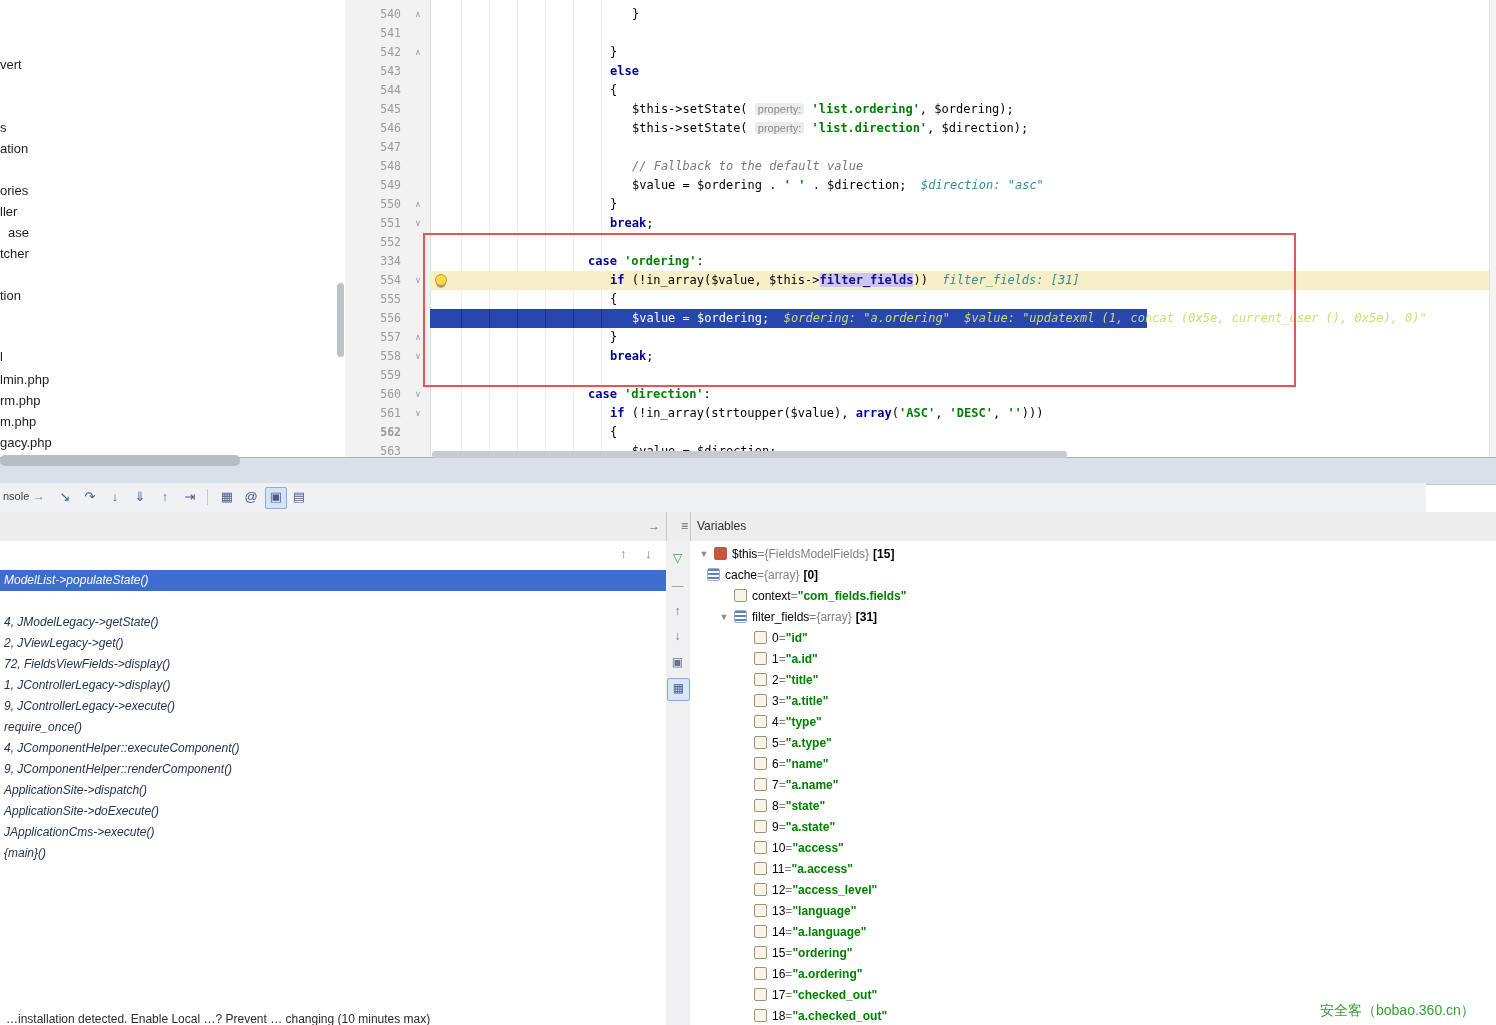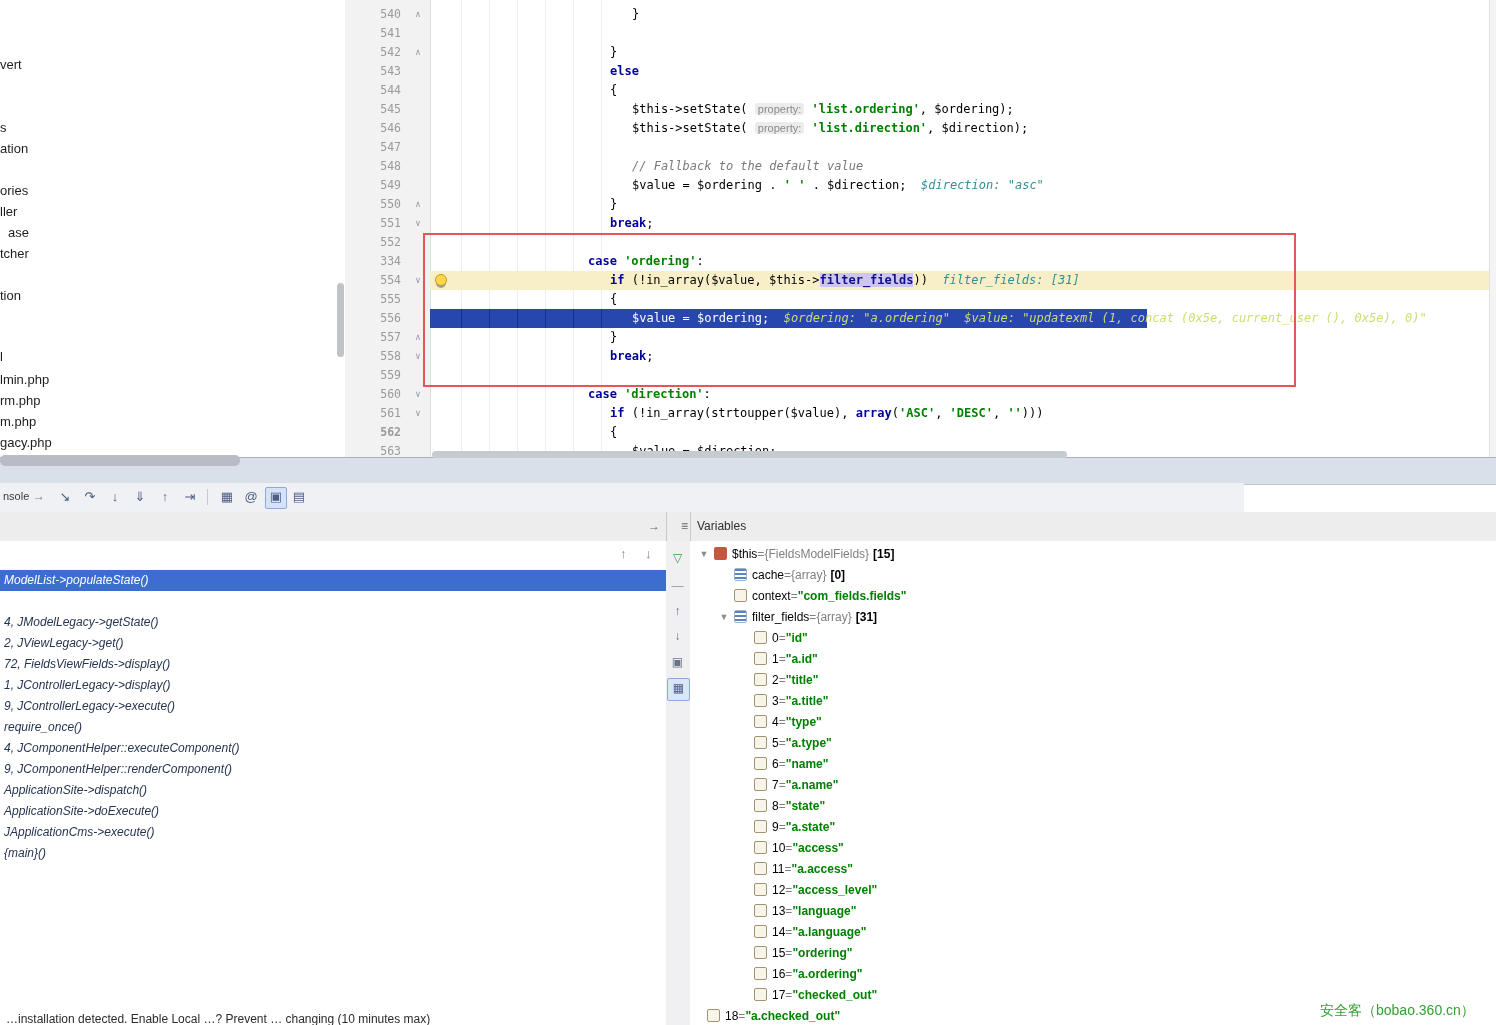--- a/index.html
+++ b/index.html
@@ -38,21 +38,21 @@
   .seg-w{color:#ffffff}
   .bulb{position:absolute;left:90px;width:10px;height:10px;border-radius:50%;background:#ffd84a;
         border:1px solid #b99b30;box-shadow:0 3px 0 -1px #a0a0a0;z-index:4}
   .red-box{position:absolute;border:2px solid #e25757;z-index:5}
   .ed-hscroll{position:absolute;left:432px;top:451px;width:635px;height:7px;background:#c6cad1;border-radius:4px;z-index:6}
   .ed-vscroll{position:absolute;left:1489px;top:0;width:7px;height:457px;background:#f4f4f4;border-left:1px solid #e2e2e2}
 
   
   #splitter{position:absolute;left:0;top:457px;width:1496px;height:26px;background:#dae0ea;
             border-top:1px solid #aab2bf;border-bottom:1px solid #c2c6cc}
-  #dbg-toolbar{position:absolute;left:0;top:483px;width:1244px;height:29px;background:#f0f1f4;border-bottom:1px solid #c6c6c6}
+  #dbg-toolbar{position:absolute;left:0;top:483px;width:1426px;height:29px;background:#f0f1f4;border-bottom:1px solid #c6c6c6}
   .tb-label{position:absolute;left:3px;top:7px;font-size:11px;color:#3a3a3a}
   .tb-arrow{position:absolute;left:33px;top:6px;color:#6b7b9c;font-size:12px}
   .tb-ic{position:absolute;top:4px;width:20px;height:20px;line-height:20px;text-align:center;color:#4d5d84;font-size:13px}
   .tb-ic.sel{background:#d5e3f8;border:1px solid #8caad6;border-radius:2px;line-height:18px}
   .tb-sep{position:absolute;top:6px;width:1px;height:16px;background:#c8c8c8}
   #panel-headers{position:absolute;left:0;top:512px;width:1496px;height:29px;background:#ededee;border-bottom:1px solid #c9c9c9}
   .hdr-divider{position:absolute;top:0;width:1px;height:29px;background:#c9c9c9}
   .hdr-ic{color:#666;font-size:12px}
   #vars-header-title{position:absolute;left:697px;top:7px;color:#2e2e2e}
   #vars-header-icon{position:absolute;left:681px;top:7px}
@@ -248,21 +248,21 @@
 
   <div id="variables">
       <div class="var-row" style="top: 2px; padding-left: 7px;">
         <span class="var-tri">▼</span>
         <span class="vicon obj"></span>
         <span class="var-name">$this</span>
         <span class="var-eq"> = </span>
         <span class="var-type">{FieldsModelFields}</span>
         <span class="var-count">[15]</span>
       </div>
-      <div class="var-row" style="top: 23px; padding-left: 27px;">
+      <div class="var-row" style="top: 23px; ">
         <span class="var-sp"></span>
         <span class="vicon arr"></span>
         <span class="var-name">cache</span>
         <span class="var-eq"> = </span>
         <span class="var-type">{array}</span>
         <span class="var-count">[0]</span>
       </div>
       <div class="var-row" style="top: 44px; padding-left: 27px;">
         <span class="var-sp"></span>
         <span class="vicon prim"></span>
@@ -397,21 +397,21 @@
         <span class="var-eq"> = </span>
         <span class="var-val">"a.ordering"</span>
       </div>
       <div class="var-row" style="top: 443px; padding-left: 47px;">
         <span class="var-sp"></span>
         <span class="vicon prim"></span>
         <span class="var-name">17</span>
         <span class="var-eq"> = </span>
         <span class="var-val">"checked_out"</span>
       </div>
-      <div class="var-row" style="top: 464px; ">
+      <div class="var-row" style="top: 464px; padding-left: 47px;">
         <span class="var-sp"></span>
         <span class="vicon prim"></span>
         <span class="var-name">18</span>
         <span class="var-eq"> = </span>
         <span class="var-val">"a.checked_out"</span>
       </div>
     </div>
 
   <div id="status-msg">…installation detected. Enable Local …? Prevent … changing (10 minutes max)</div>
   <div id="watermark">安全客（bobao.360.cn）</div>

